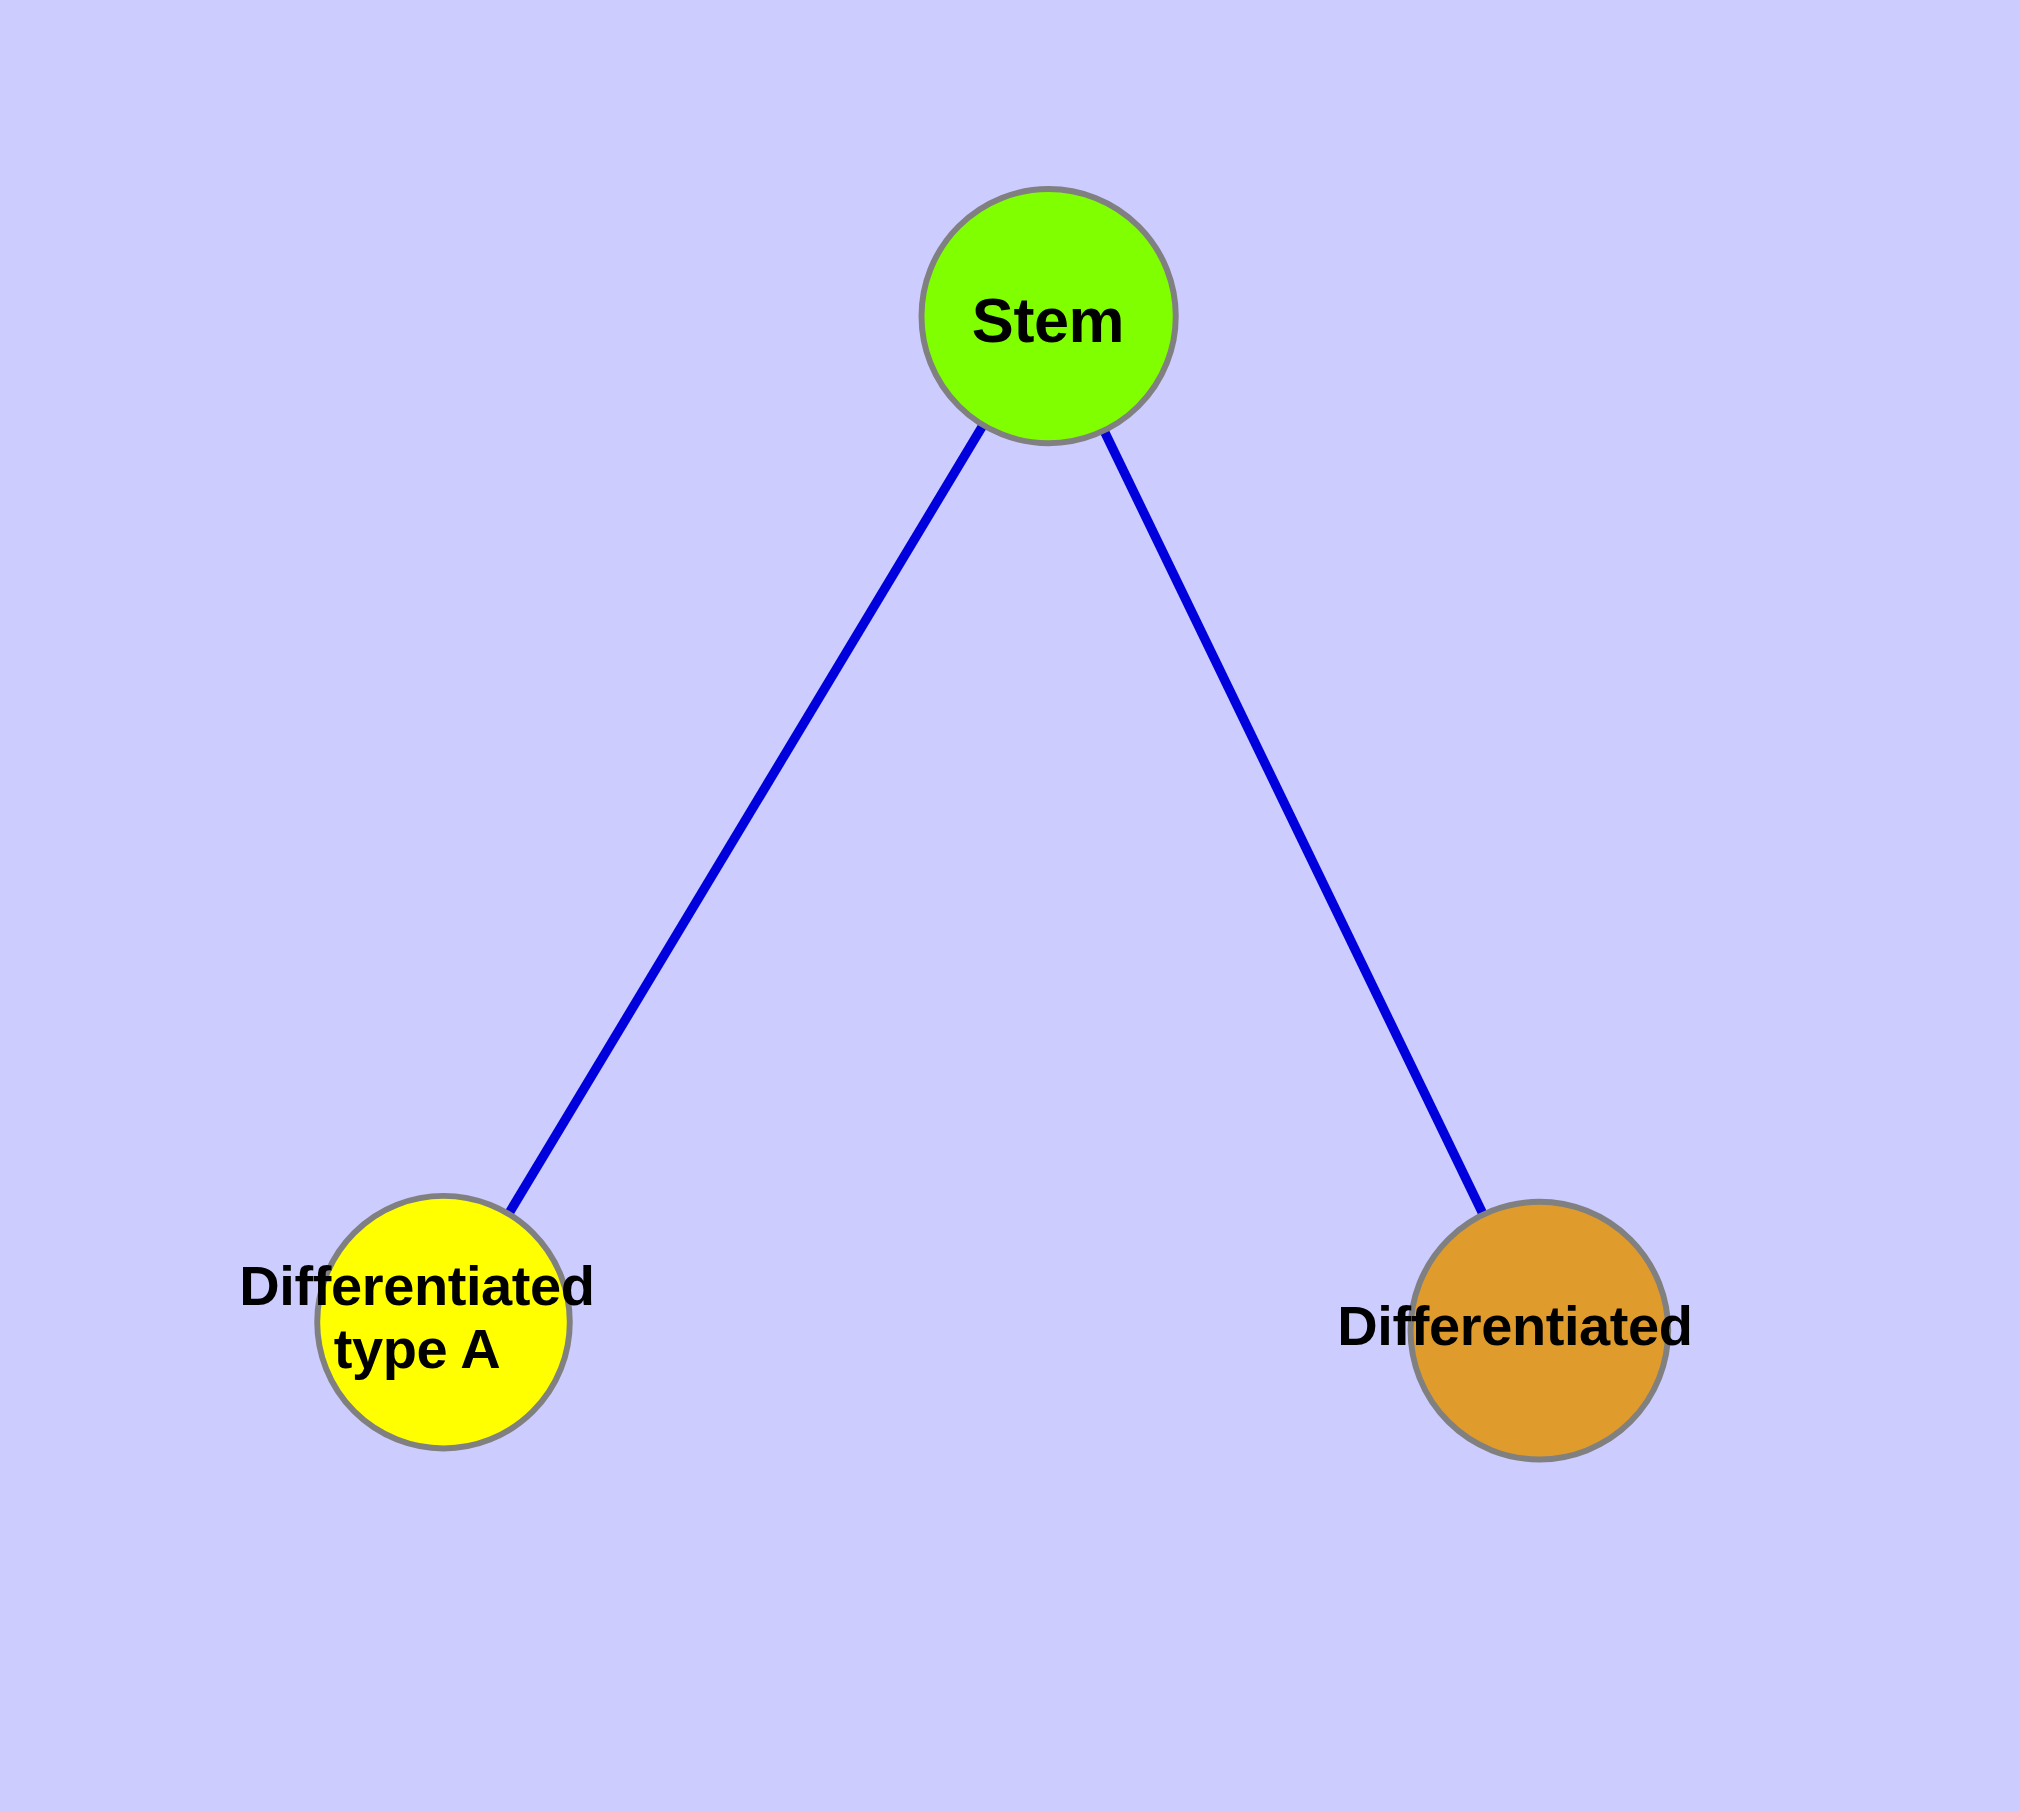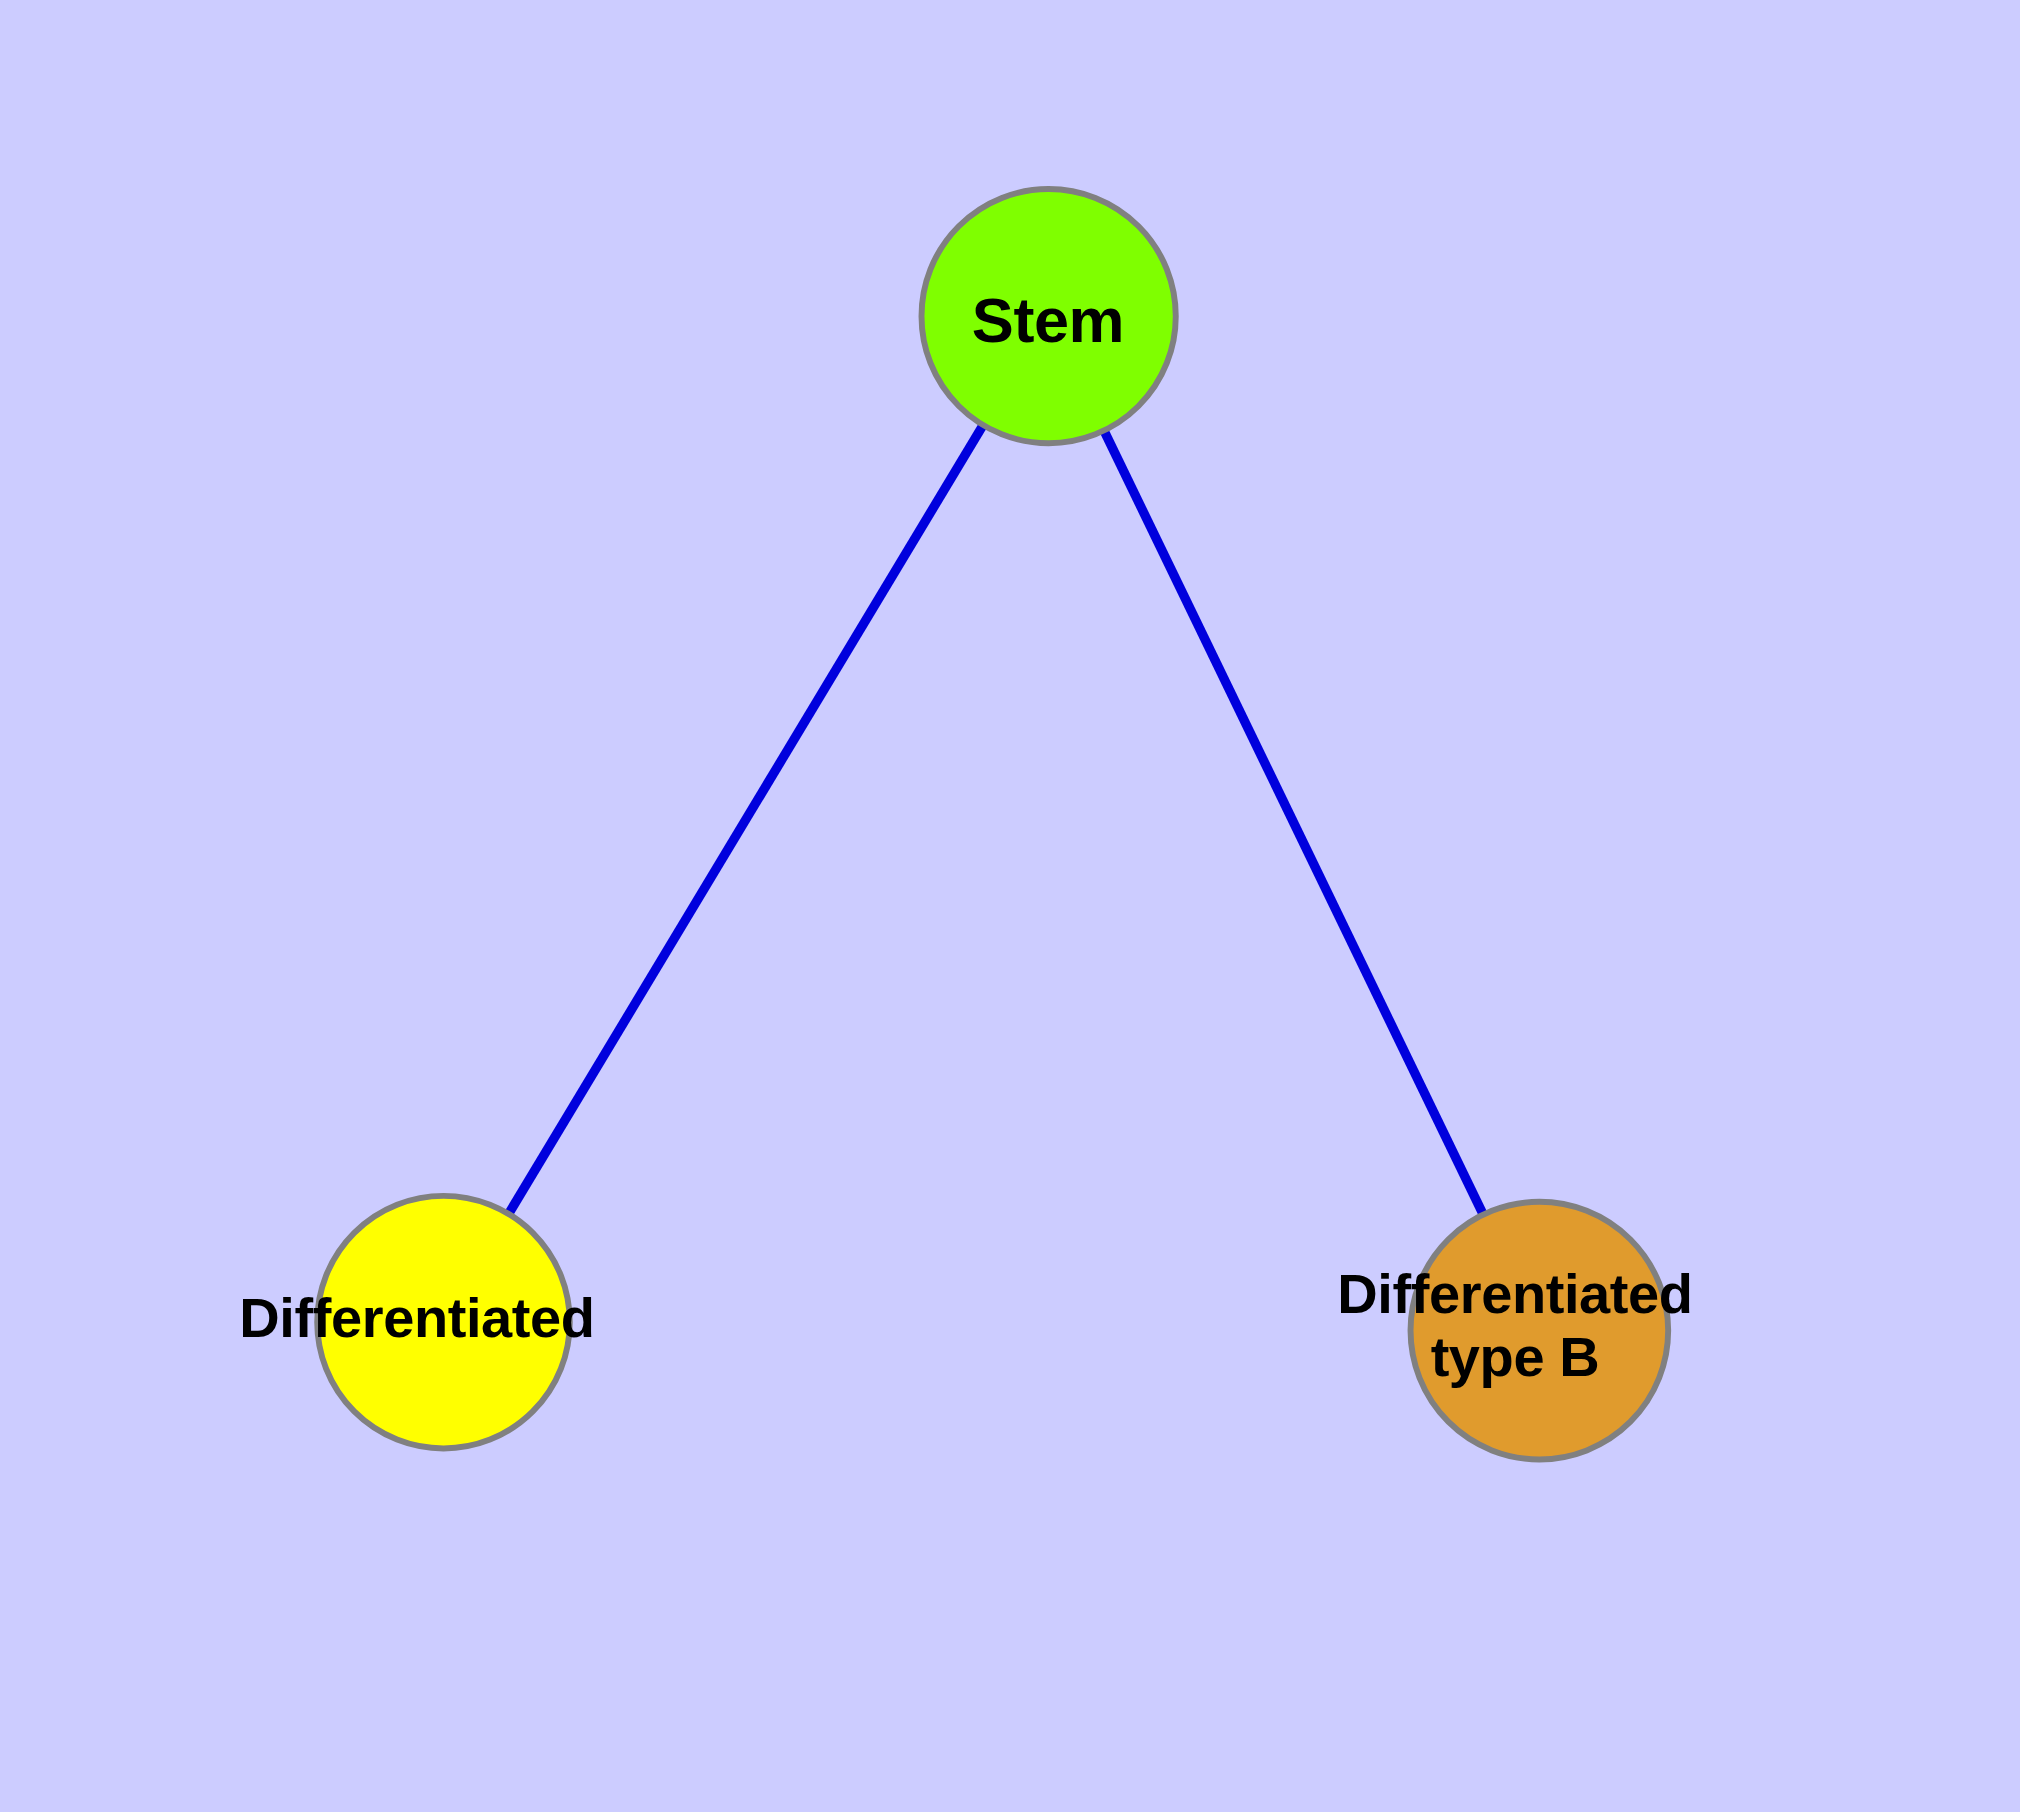--- a/index.html
+++ b/index.html
@@ -56,18 +56,18 @@
       </g>
     <g id="node-layer">
         <circle cx="1237" cy="373" r="150" fill="#7fff00" stroke="#808080" stroke-width="7"></circle>
         <circle cx="523" cy="1560" r="149" fill="#ffff00" stroke="#808080" stroke-width="7"></circle>
         <circle cx="1816" cy="1570" r="152" fill="#e09b2d" stroke="#808080" stroke-width="7"></circle>
       </g>
   </svg>
 
   <div id="label-layer">
       <div class="node-label label-stem" style="left: 1048px; top: 320px; color: rgb(0, 0, 0);"><div>Stem</div></div>
-      <div class="node-label label-leaf" style="left: 417px; top: 1318px; color: rgb(0, 0, 0);"><div>Differentiated</div></div>
-      <div class="node-label label-leaf" style="left: 1515px; top: 1326px; color: rgb(0, 0, 0);"><div>Differentiated</div><div>type B</div></div>
+      <div class="node-label label-leaf" style="left: 417px; top: 1318px; color: rgb(0, 0, 0);"><div>Differentiated</div><div>type A</div></div>
+      <div class="node-label label-leaf" style="left: 1515px; top: 1326px; color: rgb(0, 0, 0);"><div>Differentiated</div></div>
     </div>
 
 </div>
 
 
 </body></html>

